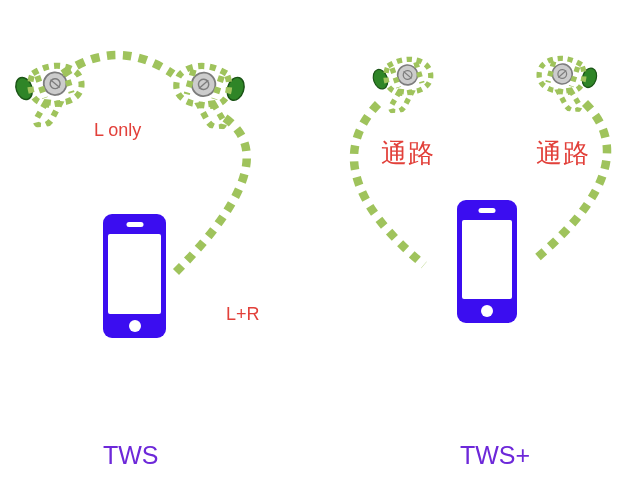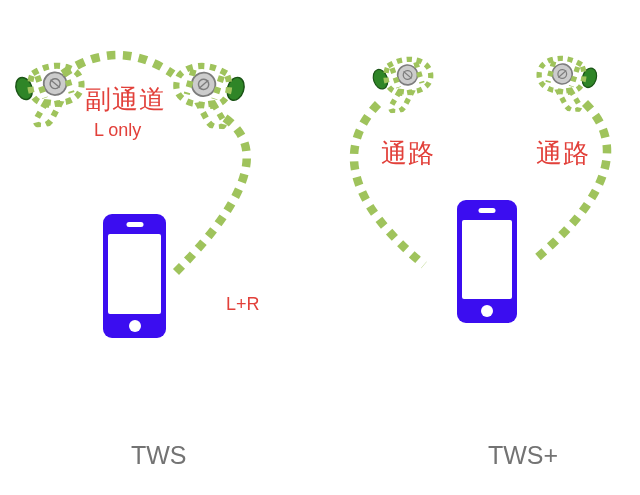--- a/index.html
+++ b/index.html
@@ -20,21 +20,21 @@
   .phone .speaker{position:absolute;top:8px;left:50%;transform:translateX(-50%);width:17px;height:5px;border-radius:3px;background:#ffffff;}
   .phone .home{position:absolute;bottom:6px;left:50%;transform:translateX(-50%);width:12px;height:12px;border-radius:50%;background:#ffffff;}
   
   .lbl{position:absolute;color:#E2403A;white-space:nowrap;line-height:1.05;}
   .lbl.cjk{font-family:"Liberation Serif",serif;font-size:26px;letter-spacing:1px;}
   .lbl.latin{font-family:"Liberation Sans",sans-serif;font-size:18px;font-weight:500;}
   .earlabel{position:absolute;color:#E2403A;font-family:"Liberation Serif",serif;font-size:26px;
     width:64px;text-align:center;line-height:33px;letter-spacing:1px;}
   .earlabel span{display:block;}
   
-  .caption{position:absolute;color:#737373;font-size:25px;font-family:"Liberation Sans",sans-serif;white-space:nowrap;margin-left:28px;}
+  .caption{position:absolute;color:#6d28d9;font-size:25px;font-family:"Liberation Sans",sans-serif;white-space:nowrap;}
 </style>
 </head>
 <body>
 
 <div class="canvas">
 
   <svg class="links" viewBox="0 0 640 495">
     <defs>
       <symbol id="earbud-shape" viewBox="0 0 100 90">
         <ellipse cx="13" cy="34" rx="11" ry="16" fill="#2F8527" stroke="#1B5416" stroke-width="2" transform="rotate(-14 13 34)"></ellipse>
@@ -59,23 +59,22 @@
   <svg class="earbud flip" style="left:171px;top:62px;width:74px;height:66px;" viewBox="0 0 100 90">
       <use href="#earbud-shape"></use>
     </svg>
 
   <div class="phone" style="left:103px;top:214px;width:63px;height:124px;">
     <div class="speaker"></div>
     <div class="screen"></div>
     <div class="home"></div>
   </div>
 
-  <div class="lbl cjk" style="left:85px;top:86px;">副通道</div>
   <div class="lbl latin" style="left:94px;top:121px;">L only</div>
-  <div class="lbl latin" style="left:226px;top:295px;">L+R</div>
+  <div class="lbl latin" style="left:226px;top:305px;">L+R</div>
 
   <div class="caption" style="left:103px;top:441px;">TWS</div>
 
   <svg class="earbud tilt-l" style="left:372px;top:56px;width:64px;height:56px;" viewBox="0 0 100 90">
       <use href="#earbud-shape"></use>
     </svg>
   <svg class="earbud flip" style="left:534px;top:55px;width:64px;height:56px;" viewBox="0 0 100 90">
       <use href="#earbud-shape"></use>
     </svg>
 

